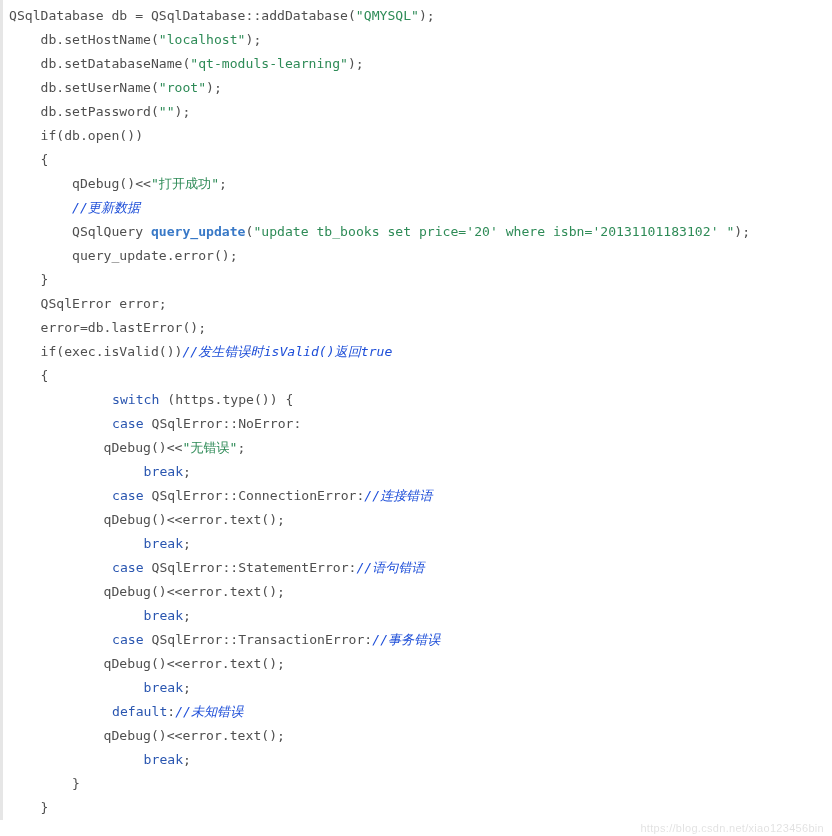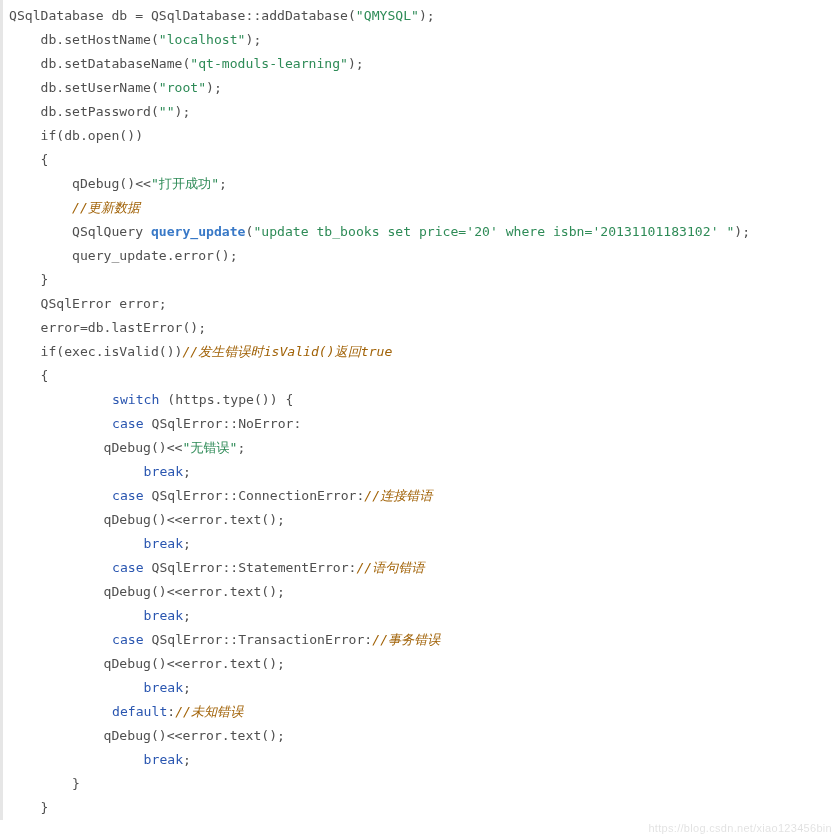--- a/index.html
+++ b/index.html
@@ -16,26 +16,26 @@
     padding: 4px 0 0 6px;
     border-left: 3px solid #e6e6e6;
     font-size: 13.1px;
     line-height: 24px;
     color: #4f4f4f;
     font-family: inherit;
     white-space: pre;
   }
   .kw  { color: #2a56b0; margin-left: 40px; }    
   .str { color: #2e8b57; }    
-  .cmt { color: #a16207; font-style: italic; } 
+  .cmt { color: #1d4ed8; font-style: italic; } 
   .var { color: #3979c7; font-weight: bold; }    
   .watermark {
     position: absolute;
     bottom: 2px;
-    right: 0;
+    right: 8px;
     font-size: 11px;
     color: rgba(0,0,0,0.12);
     font-family: Arial, sans-serif;
     letter-spacing: 0.3px;
   }
   
   span { white-space: pre; }
 </style>
 </head>
 <body>

